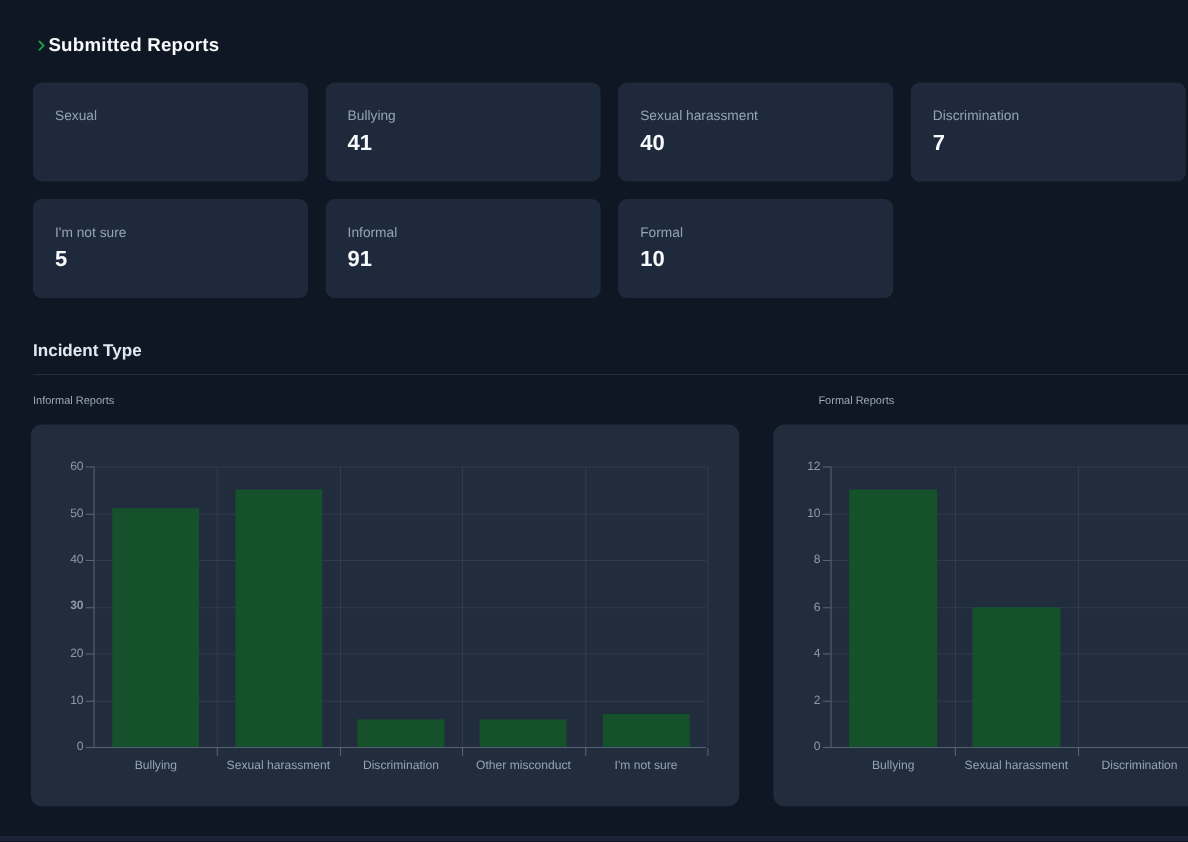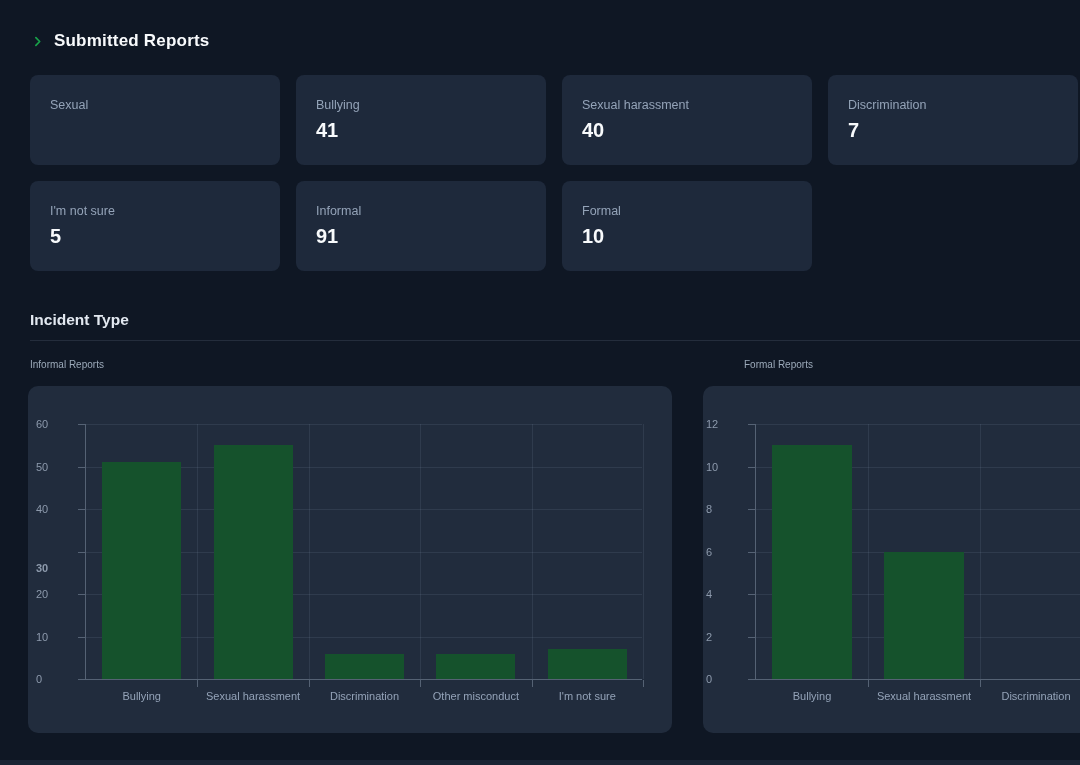--- a/index.html
+++ b/index.html
@@ -1,20 +1,20 @@
 <!DOCTYPE html>
 <html><head>
 <meta charset="utf-8">
 <style>
   html,body{margin:0;padding:0;background:#0f1724;}
   *{box-sizing:border-box;font-family:"Liberation Sans","DejaVu Sans",sans-serif;}
   #app{position:relative;width:1080px;height:765px;background:#0f1724;overflow:hidden;}
 
   
-  .section-head{position:absolute;left:30px;top:31px;display:flex;align-items:center;gap:10px;}
+  .section-head{position:absolute;left:30px;top:31px;display:flex;align-items:center;}
   .chev{width:14px;height:14px;display:flex;align-items:center;justify-content:center;cursor:pointer;}
   .page-title{font-size:17px;font-weight:bold;color:#f8fafc;letter-spacing:.2px;}
 
   
   .stats{position:absolute;left:30px;top:75px;display:grid;grid-template-columns:repeat(4,250px);grid-auto-rows:90px;gap:16px;}
   .card{background:#1e293b;border-radius:8px;padding:23px 20px 0 20px;}
   .card .lbl{font-size:12.5px;color:#94a3b8;line-height:15px;}
   .card .val{font-size:20px;font-weight:bold;color:#f8fafc;margin-top:5px;line-height:24px;}
 
   
@@ -23,21 +23,21 @@
 
   .chart-title{position:absolute;top:359px;font-size:10px;color:#9caaba;}
   .panel{position:absolute;top:386px;width:644px;height:347px;background:#212c3d;border-radius:10px;}
   .plot{position:absolute;left:57px;top:38px;width:557px;height:256px;
         border-left:1px solid rgba(148,163,184,.45);
         border-bottom:1px solid rgba(148,163,184,.45);}
   #panel-formal .plot{left:52px;width:600px;}
 
   .hgrid{position:absolute;left:0;right:0;height:1px;background:rgba(148,163,184,.13);}
   .vgrid{position:absolute;top:0;bottom:0;width:1px;background:rgba(148,163,184,.13);}
-  .ytick{position:absolute;left:-50px;width:40px;text-align:left;font-size:11px;color:#8d9aac;line-height:14px;}
+  .ytick{position:absolute;left:-50px;width:40px;text-align:right;font-size:11px;color:#8d9aac;line-height:14px;}
   .ytickmark{position:absolute;left:-8px;width:7px;height:1px;background:rgba(148,163,184,.45);}
   .xtickmark{position:absolute;bottom:-8px;width:1px;height:7px;background:rgba(148,163,184,.45);}
   .bar{position:absolute;bottom:0;}
   .xlabel{position:absolute;top:100%;margin-top:11px;text-align:center;font-size:11px;color:#94a3b8;white-space:nowrap;}
 
   .bottom-strip{position:absolute;left:0;right:0;bottom:0;height:5px;background:#1a2434;}
 </style>
 </head>
 <body>
 
@@ -90,21 +90,21 @@
     <div class="plot">
         <div class="ytick" style="top: 248px;">0</div>
         <div class="ytickmark" style="top: 255px;"></div>
         <div class="hgrid" style="top: 212.5px;"></div>
         <div class="ytick" style="top: 205.5px;">10</div>
         <div class="ytickmark" style="top: 212.5px;"></div>
         <div class="hgrid" style="top: 170px;"></div>
         <div class="ytick" style="top: 163px;">20</div>
         <div class="ytickmark" style="top: 170px;"></div>
         <div class="hgrid" style="top: 127.5px;"></div>
-        <div class="ytick" style="top: 137px; font-weight: bold;">30</div>
+        <div class="ytick" style="top: 120px; font-weight: bold;">30</div>
         <div class="ytickmark" style="top: 127.5px;"></div>
         <div class="hgrid" style="top: 85px;"></div>
         <div class="ytick" style="top: 78px;">40</div>
         <div class="ytickmark" style="top: 85px;"></div>
         <div class="hgrid" style="top: 42.5px;"></div>
         <div class="ytick" style="top: 35.5px;">50</div>
         <div class="ytickmark" style="top: 42.5px;"></div>
         <div class="hgrid" style="top: 0px;"></div>
         <div class="ytick" style="top: -7px;">60</div>
         <div class="ytickmark" style="top: 0px;"></div>

